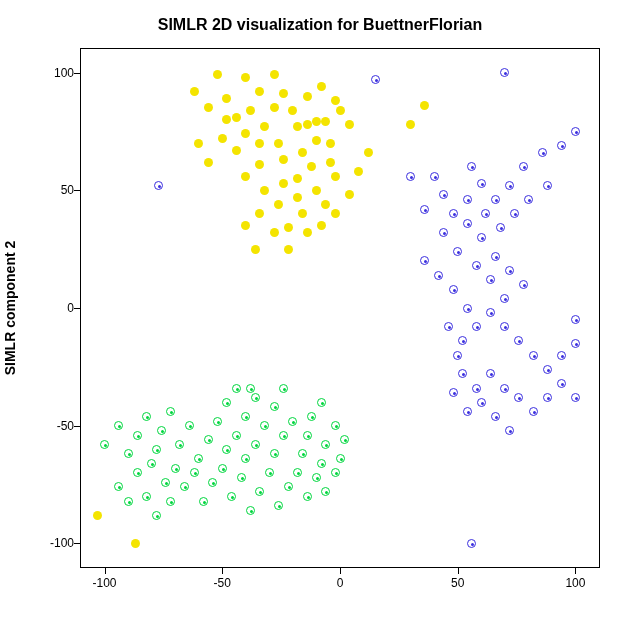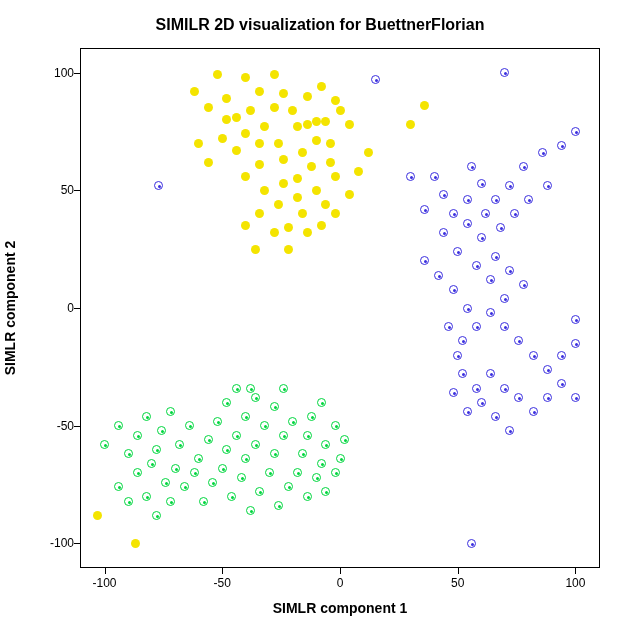--- a/index.html
+++ b/index.html
@@ -95,21 +95,21 @@
     height: 3px;
     border-radius: 50%;
     left: 3px;
     top: 3px;
   }
 </style>
 </head>
 <body>
 
 <div class="page">
-  <div class="title">SIMILR 2D visualization for BuettnerFlorian</div>
+  <div class="title">SIMLR 2D visualization for BuettnerFlorian</div>
   <div class="plot-area" id="plot">
       <div class="point" style="left: 16.4818px; top: 466.2px; background: rgb(244, 228, 0);"></div>
       <div class="point" style="left: 54.1545px; top: 494.455px; background: rgb(244, 228, 0);"></div>
       <div class="point" style="left: 113.018px; top: 42.3818px; background: rgb(244, 228, 0);"></div>
       <div class="point" style="left: 127.145px; top: 58.8636px; background: rgb(244, 228, 0);"></div>
       <div class="point" style="left: 136.564px; top: 25.9px; background: rgb(244, 228, 0);"></div>
       <div class="point" style="left: 145.982px; top: 49.4455px; background: rgb(244, 228, 0);"></div>
       <div class="point" style="left: 155.4px; top: 68.2818px; background: rgb(244, 228, 0);"></div>
       <div class="point" style="left: 141.273px; top: 89.4727px; background: rgb(244, 228, 0);"></div>
       <div class="point" style="left: 117.727px; top: 94.1818px; background: rgb(244, 228, 0);"></div>
@@ -540,21 +540,20 @@
         <div class="dot-inner" style="background: rgb(0, 214, 62);"></div>
       </div>
       <div class="point" style="left: 145.982px; top: 353.182px; background: transparent; border: 1.5px solid rgb(0, 214, 62);">
         <div class="dot-inner" style="background: rgb(0, 214, 62);"></div>
       </div>
       <div class="point" style="left: 155.4px; top: 339.055px; background: transparent; border: 1.5px solid rgb(0, 214, 62);">
         <div class="dot-inner" style="background: rgb(0, 214, 62);"></div>
       </div>
     </div>
   <div class="ylabel">SIMLR component 2</div>
-  <div class="xlabel">SIMLR component 1</div>
   <div id="ticks">
       <div class="xtick" style="left: 104.545px; top: 568px;"></div>
       <div class="xtick-label" style="left: 104.545px;">-100</div>
       <div class="xtick" style="left: 222.273px; top: 568px;"></div>
       <div class="xtick-label" style="left: 222.273px;">-50</div>
       <div class="xtick" style="left: 340px; top: 568px;"></div>
       <div class="xtick-label" style="left: 340px;">0</div>
       <div class="xtick" style="left: 457.727px; top: 568px;"></div>
       <div class="xtick-label" style="left: 457.727px;">50</div>
       <div class="xtick" style="left: 575.455px; top: 568px;"></div>

